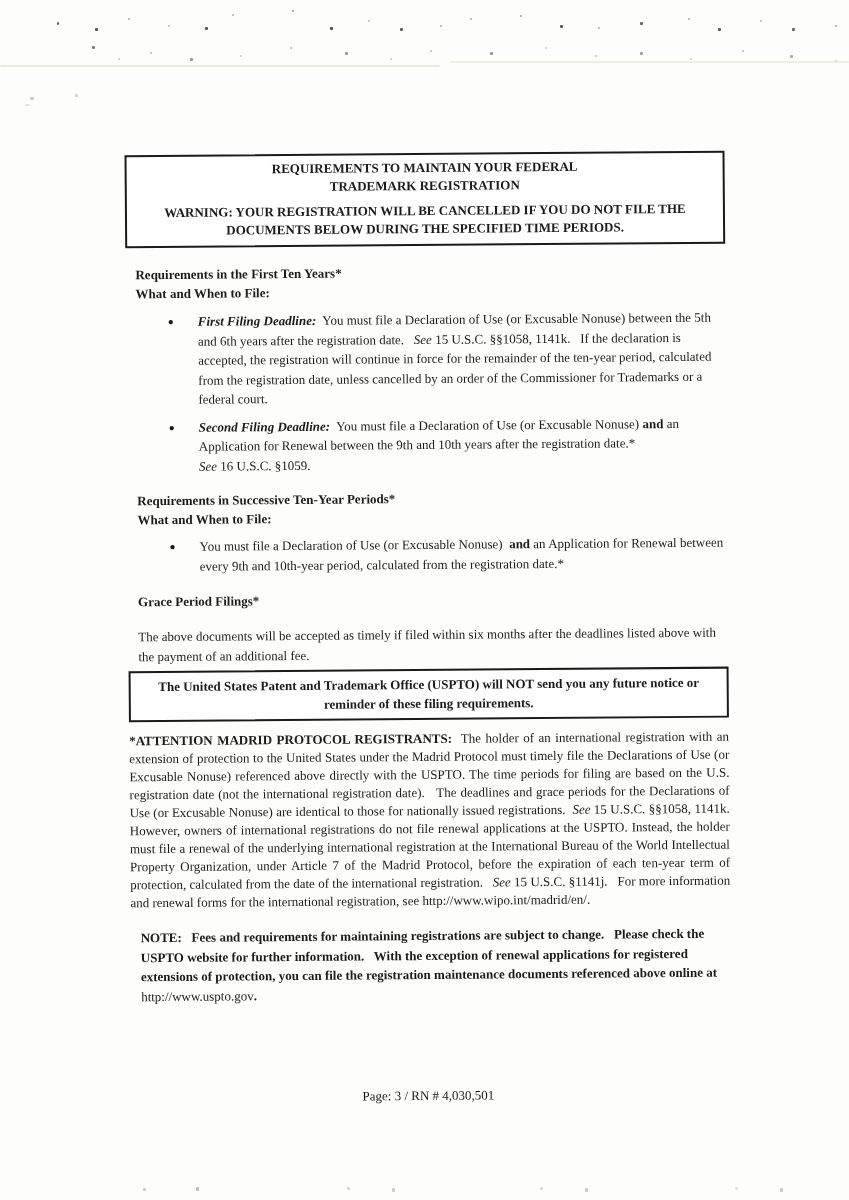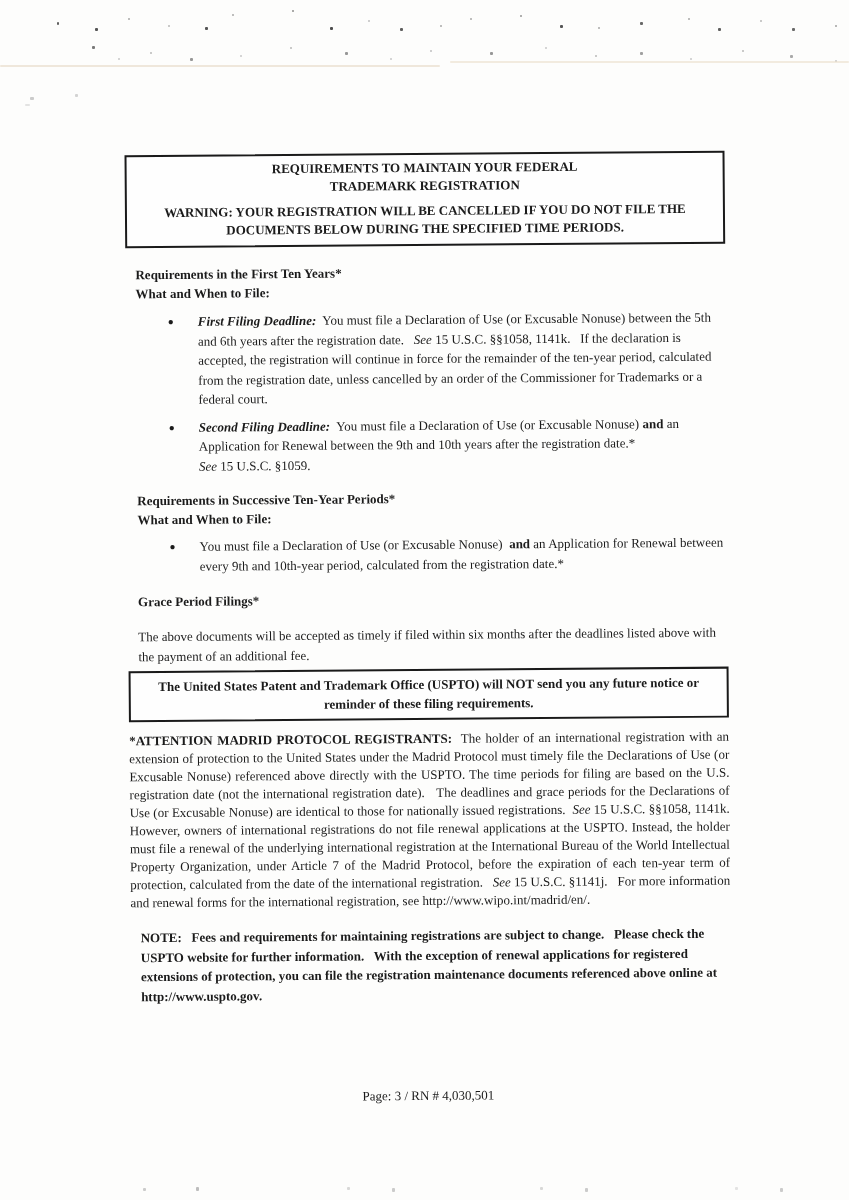--- a/index.html
+++ b/index.html
@@ -66,21 +66,21 @@
   #madrid-para{
     line-height:18px;
     text-align:justify;
     margin-bottom:16px;
   }
   #note-para{
     line-height:19.5px;
     padding-left:10px;
     font-weight:700;
   }
-  #note-para .plain{font-weight:700;}
+  #note-para .plain{font-weight:400;}
 
   .footer{
     position:absolute;left:0;top:1088px;width:849px;
     text-align:center;font-size:13px;line-height:16px;
   }
 
   .noise-layer{position:absolute;left:0;top:0;width:849px;height:1200px;pointer-events:none;}
 </style>
 </head>
 <body>
@@ -102,21 +102,21 @@
       <div>What and When to File:</div>
     </div>
 
     <div class="bullet" id="b1">
       <span class="bdot">●</span>
       <div class="btext pre"><span class="b i">First Filing Deadline:</span><span>  You must file a Declaration of Use (or Excusable Nonuse) between the 5th and 6th years after the registration date.   </span><span class="i">See</span><span> 15 U.S.C. §§1058, 1141k.   If the declaration is accepted, the registration will continue in force for the remainder of the ten-year period, calculated from the registration date, unless cancelled by an order of the Commissioner for Trademarks or a federal court.</span></div>
     </div>
 
     <div class="bullet" id="b2">
       <span class="bdot">●</span>
-      <div class="btext pre"><span class="b i">Second Filing Deadline:</span><span>  You must file a Declaration of Use (or Excusable Nonuse) </span><span class="b">and</span><span> an Application for Renewal between the 9th and 10th years after the registration date.*</span><br><span class="i">See</span><span> 15 U.S.C. §1059.</span></div>
+      <div class="btext pre"><span class="b i">Second Filing Deadline:</span><span>  You must file a Declaration of Use (or Excusable Nonuse) </span><span class="b">and</span><span> an Application for Renewal between the 9th and 10th years after the registration date.*</span><br><span class="i">See</span><span> 16 U.S.C. §1059.</span></div>
     </div>
 
     <div class="sec-heading" id="h-succ">
       <div>Requirements in Successive Ten-Year Periods*</div>
       <div>What and When to File:</div>
     </div>
 
     <div class="bullet" id="b3">
       <span class="bdot">●</span>
       <div class="btext pre"><span>You must file a Declaration of Use (or Excusable Nonuse)  </span><span class="b">and</span><span> an Application for Renewal between every 9th and 10th-year period, calculated from the registration date.*</span></div>

